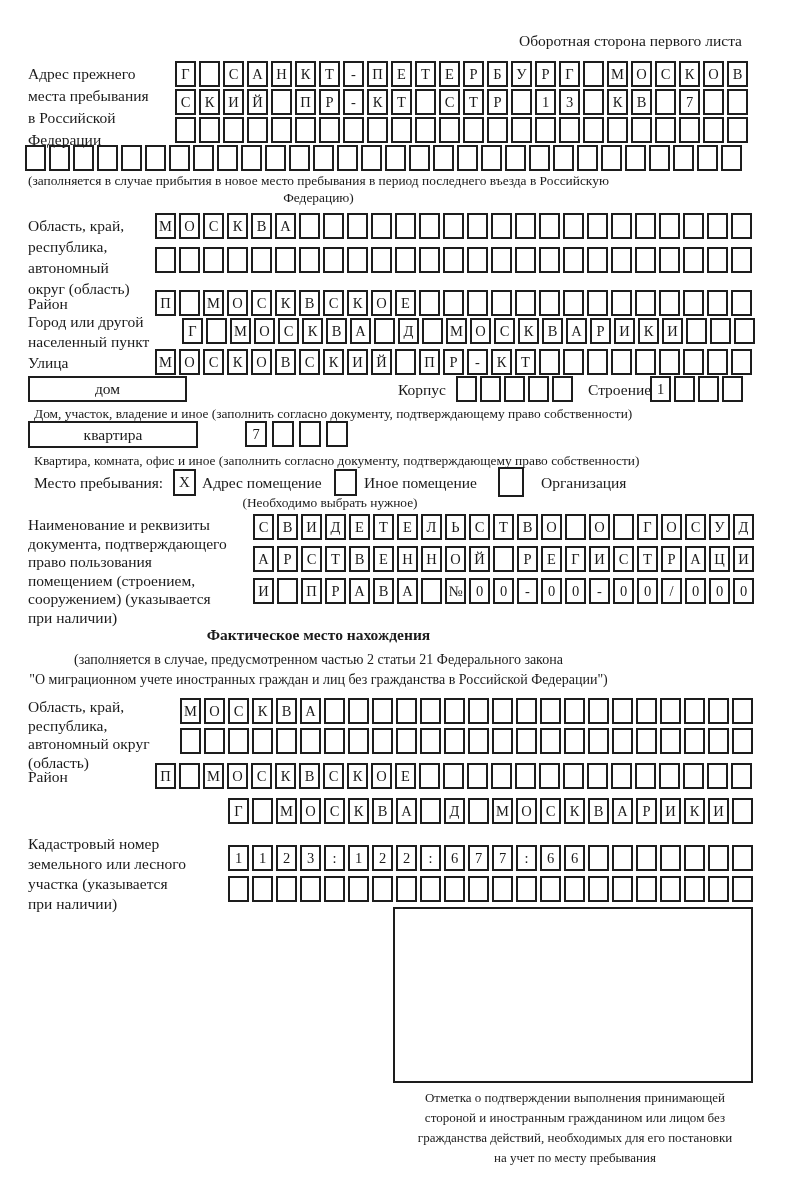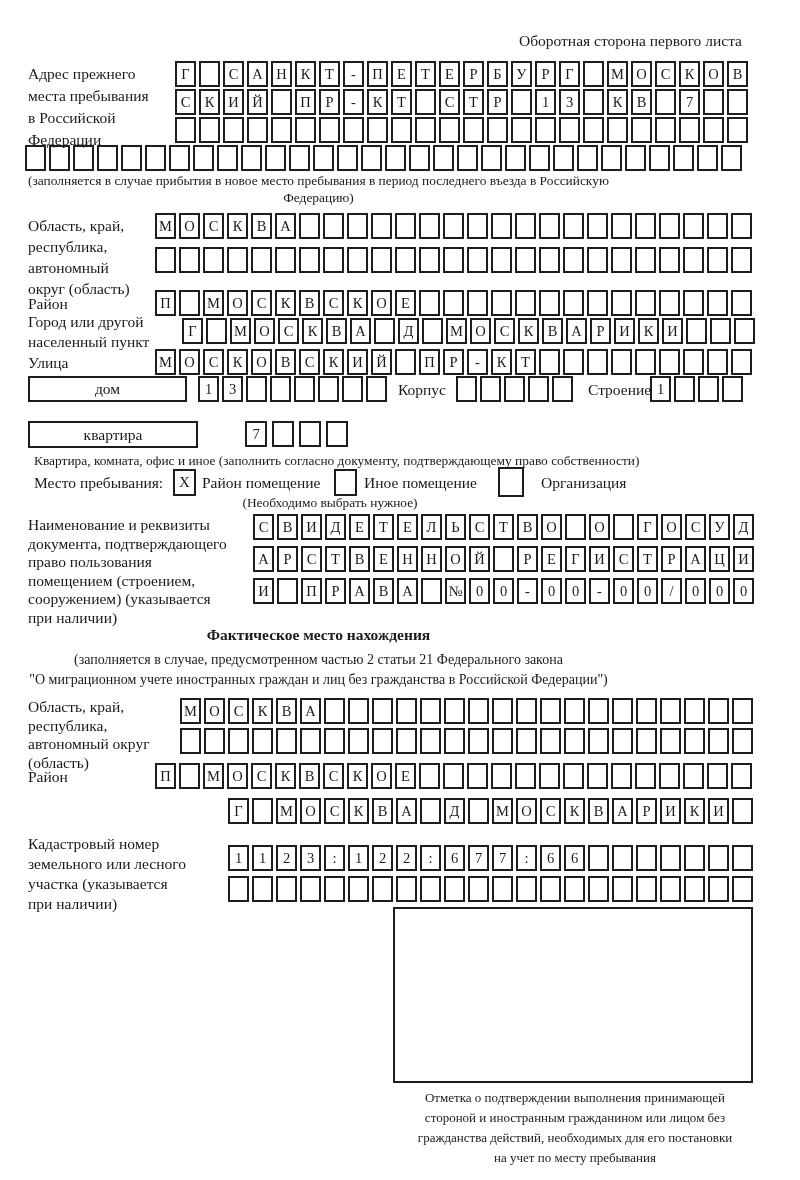--- a/index.html
+++ b/index.html
@@ -65,33 +65,33 @@
   <div class="label lh20" style="left:28px;top:312px;">
       <div>Город или другой</div>
       <div>населенный пункт</div>
     </div>
   <div class="cellrow" style="left:182px;top:318px;"><span class="cell">Г</span><span class="cell"></span><span class="cell">М</span><span class="cell">О</span><span class="cell">С</span><span class="cell">К</span><span class="cell">В</span><span class="cell">А</span><span class="cell"></span><span class="cell">Д</span><span class="cell"></span><span class="cell">М</span><span class="cell">О</span><span class="cell">С</span><span class="cell">К</span><span class="cell">В</span><span class="cell">А</span><span class="cell">Р</span><span class="cell">И</span><span class="cell">К</span><span class="cell">И</span><span class="cell"></span><span class="cell"></span><span class="cell"></span></div>
 
   <div class="label" style="left:28px;top:352px;">Улица</div>
   <div class="cellrow" style="left:155px;top:349px;"><span class="cell">М</span><span class="cell">О</span><span class="cell">С</span><span class="cell">К</span><span class="cell">О</span><span class="cell">В</span><span class="cell">С</span><span class="cell">К</span><span class="cell">И</span><span class="cell">Й</span><span class="cell"></span><span class="cell">П</span><span class="cell">Р</span><span class="cell">-</span><span class="cell">К</span><span class="cell">Т</span><span class="cell"></span><span class="cell"></span><span class="cell"></span><span class="cell"></span><span class="cell"></span><span class="cell"></span><span class="cell"></span><span class="cell"></span><span class="cell"></span></div>
 
   <div class="widebox" style="left:28px;top:376px;width:159px;height:26px;">дом</div>
-  <div class="cellrow" style="left:198px;top:376px;"><span class="cell">1</span><span class="cell">3</span><span class="cell"></span><span class="cell"></span><span class="cell"></span><span class="cell"></span><span class="cell"></span><span class="cell"></span></div>
   <div class="label" style="left:398px;top:379px;">Корпус</div>
   <div class="cellrow" style="left:456px;top:376px;"><span class="cell"></span><span class="cell"></span><span class="cell"></span><span class="cell"></span><span class="cell"></span></div>
   <div class="label" style="left:588px;top:379px;">Строение</div>
   <div class="cellrow" style="left:650px;top:376px;"><span class="cell">1</span><span class="cell"></span><span class="cell"></span><span class="cell"></span></div>
+  <div class="note" style="left:34px;top:405px;">Дом, участок, владение и иное (заполнить согласно документу, подтверждающему право собственности)</div>
 
   <div class="widebox" style="left:28px;top:421px;width:170px;height:27px;">квартира</div>
   <div class="cellrow gap5" style="left:245px;top:421px;"><span class="cell">7</span><span class="cell"></span><span class="cell"></span><span class="cell"></span></div>
   <div class="note" style="left:34px;top:452px;">Квартира, комната, офис и иное (заполнить согласно документу, подтверждающему право собственности)</div>
 
   <div class="label" style="left:34px;top:472px;">Место пребывания:</div>
   <div class="chk" style="left:173px;top:469px;">X</div>
-  <div class="label" style="left:202px;top:472px;">Район помещение</div>
+  <div class="label" style="left:202px;top:472px;">Адрес помещение</div>
   <div class="chk" style="left:334px;top:469px;"></div>
   <div class="label" style="left:364px;top:472px;">Иное помещение</div>
   <div class="chk" style="left:498px;top:467px;width:26px;height:30px;"></div>
   <div class="label" style="left:541px;top:472px;">Организация</div>
   <div class="note" style="left:160px;top:494px;width:340px;text-align:center;">(Необходимо выбрать нужное)</div>
 
   <div class="label lh18" style="left:28px;top:516px;">
       <div>Наименование и реквизиты</div>
       <div>документа, подтверждающего</div>
       <div>право пользования</div>

